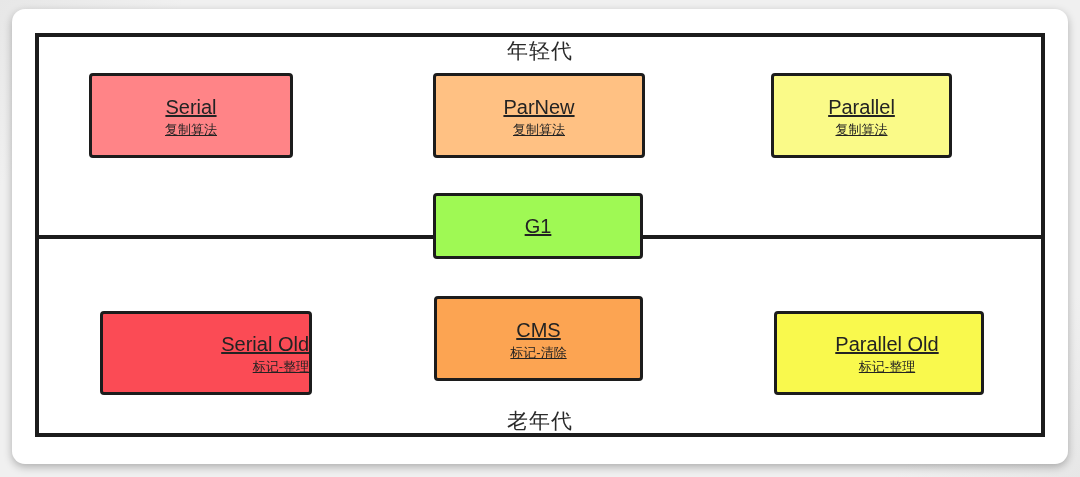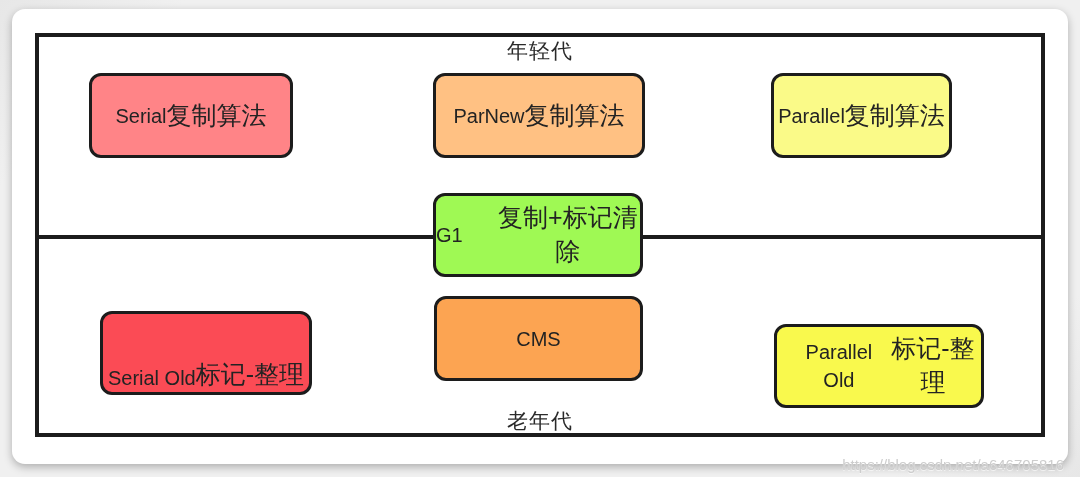--- a/index.html
+++ b/index.html
@@ -40,37 +40,38 @@
     text-align: center;
     font-size: 21px;
     color: #2a2a2a;
     letter-spacing: 1px;
   }
   .gen-label.top    { top: 37px; }
   .gen-label.bottom { top: 407px; }
   .box {
     position: absolute;
     border: 3px solid #1c1c1c;
-    border-radius: 12px;
+    border-radius: 4px;
     display: flex;
-    flex-direction: row;
+    flex-direction: column;
     align-items: center;
     justify-content: center;
     text-align: center;
     color: #232323;
+    text-decoration: underline;
   }
   .box .box-name { font-size: 20px; line-height: 1.4; }
-  .box .box-algo { font-size: 25px; line-height: 1.35; }
+  .box .box-algo { font-size: 13px; line-height: 1.35; }
   .box.serial       { left:  89px; top:  73px; width: 204px; height: 85px; }
   .box.parnew       { left: 433px; top:  73px; width: 212px; height: 85px; justify-content: center; }
   .box.parallel     { left: 771px; top:  73px; width: 181px; height: 85px; }
-  .box.g1           { left: 433px; top: 193px; width: 210px; height: 84px; gap: 33px; }
+  .box.g1           { left: 433px; top: 193px; width: 210px; height: 66px; gap: 33px; }
   .box.serial-old   { left: 100px; top: 311px; width: 212px; height: 84px; align-items: flex-end; }
   .box.cms          { left: 434px; top: 296px; width: 209px; height: 85px; }
-  .box.parallel-old { left: 774px; top: 324px; width: 210px; height: 84px; padding-left: 16px; }
+  .box.parallel-old { left: 774px; top: 311px; width: 210px; height: 84px; padding-left: 16px; }
   .watermark {
     position: absolute;
     right: 16px; bottom: 4px;
     font-size: 15px;
     color: #cdcdcd;
     text-shadow: 0 1px 1px rgba(255,255,255,0.8);
   }
 </style>
 </head>
 <body>
@@ -94,31 +95,30 @@
     <div class="box-algo">复制算法</div>
   </div>
 
   <div class="box parallel" style="background: rgb(250, 250, 136);">
     <div class="box-name">Parallel</div>
     <div class="box-algo">复制算法</div>
   </div>
 
   <div class="box g1" style="background: rgb(159, 249, 84);">
     <div class="box-name">G1</div>
-    <div class="box-algo">复制+标记清除</div>
   </div>
 
   <div class="box serial-old" style="background: rgb(251, 75, 85);">
     <div class="box-name">Serial Old</div>
     <div class="box-algo">标记-整理</div>
   </div>
 
   <div class="box cms" style="background: rgb(252, 164, 82);">
     <div class="box-name">CMS</div>
+    <div class="box-algo">标记-清除</div>
   </div>
 
   <div class="box parallel-old" style="background: rgb(249, 249, 77);">
     <div class="box-name">Parallel Old</div>
     <div class="box-algo">标记-整理</div>
   </div>
 
-  <div class="watermark">https://blog.csdn.net/a646705816</div>
 </div>
 
 </body></html>

